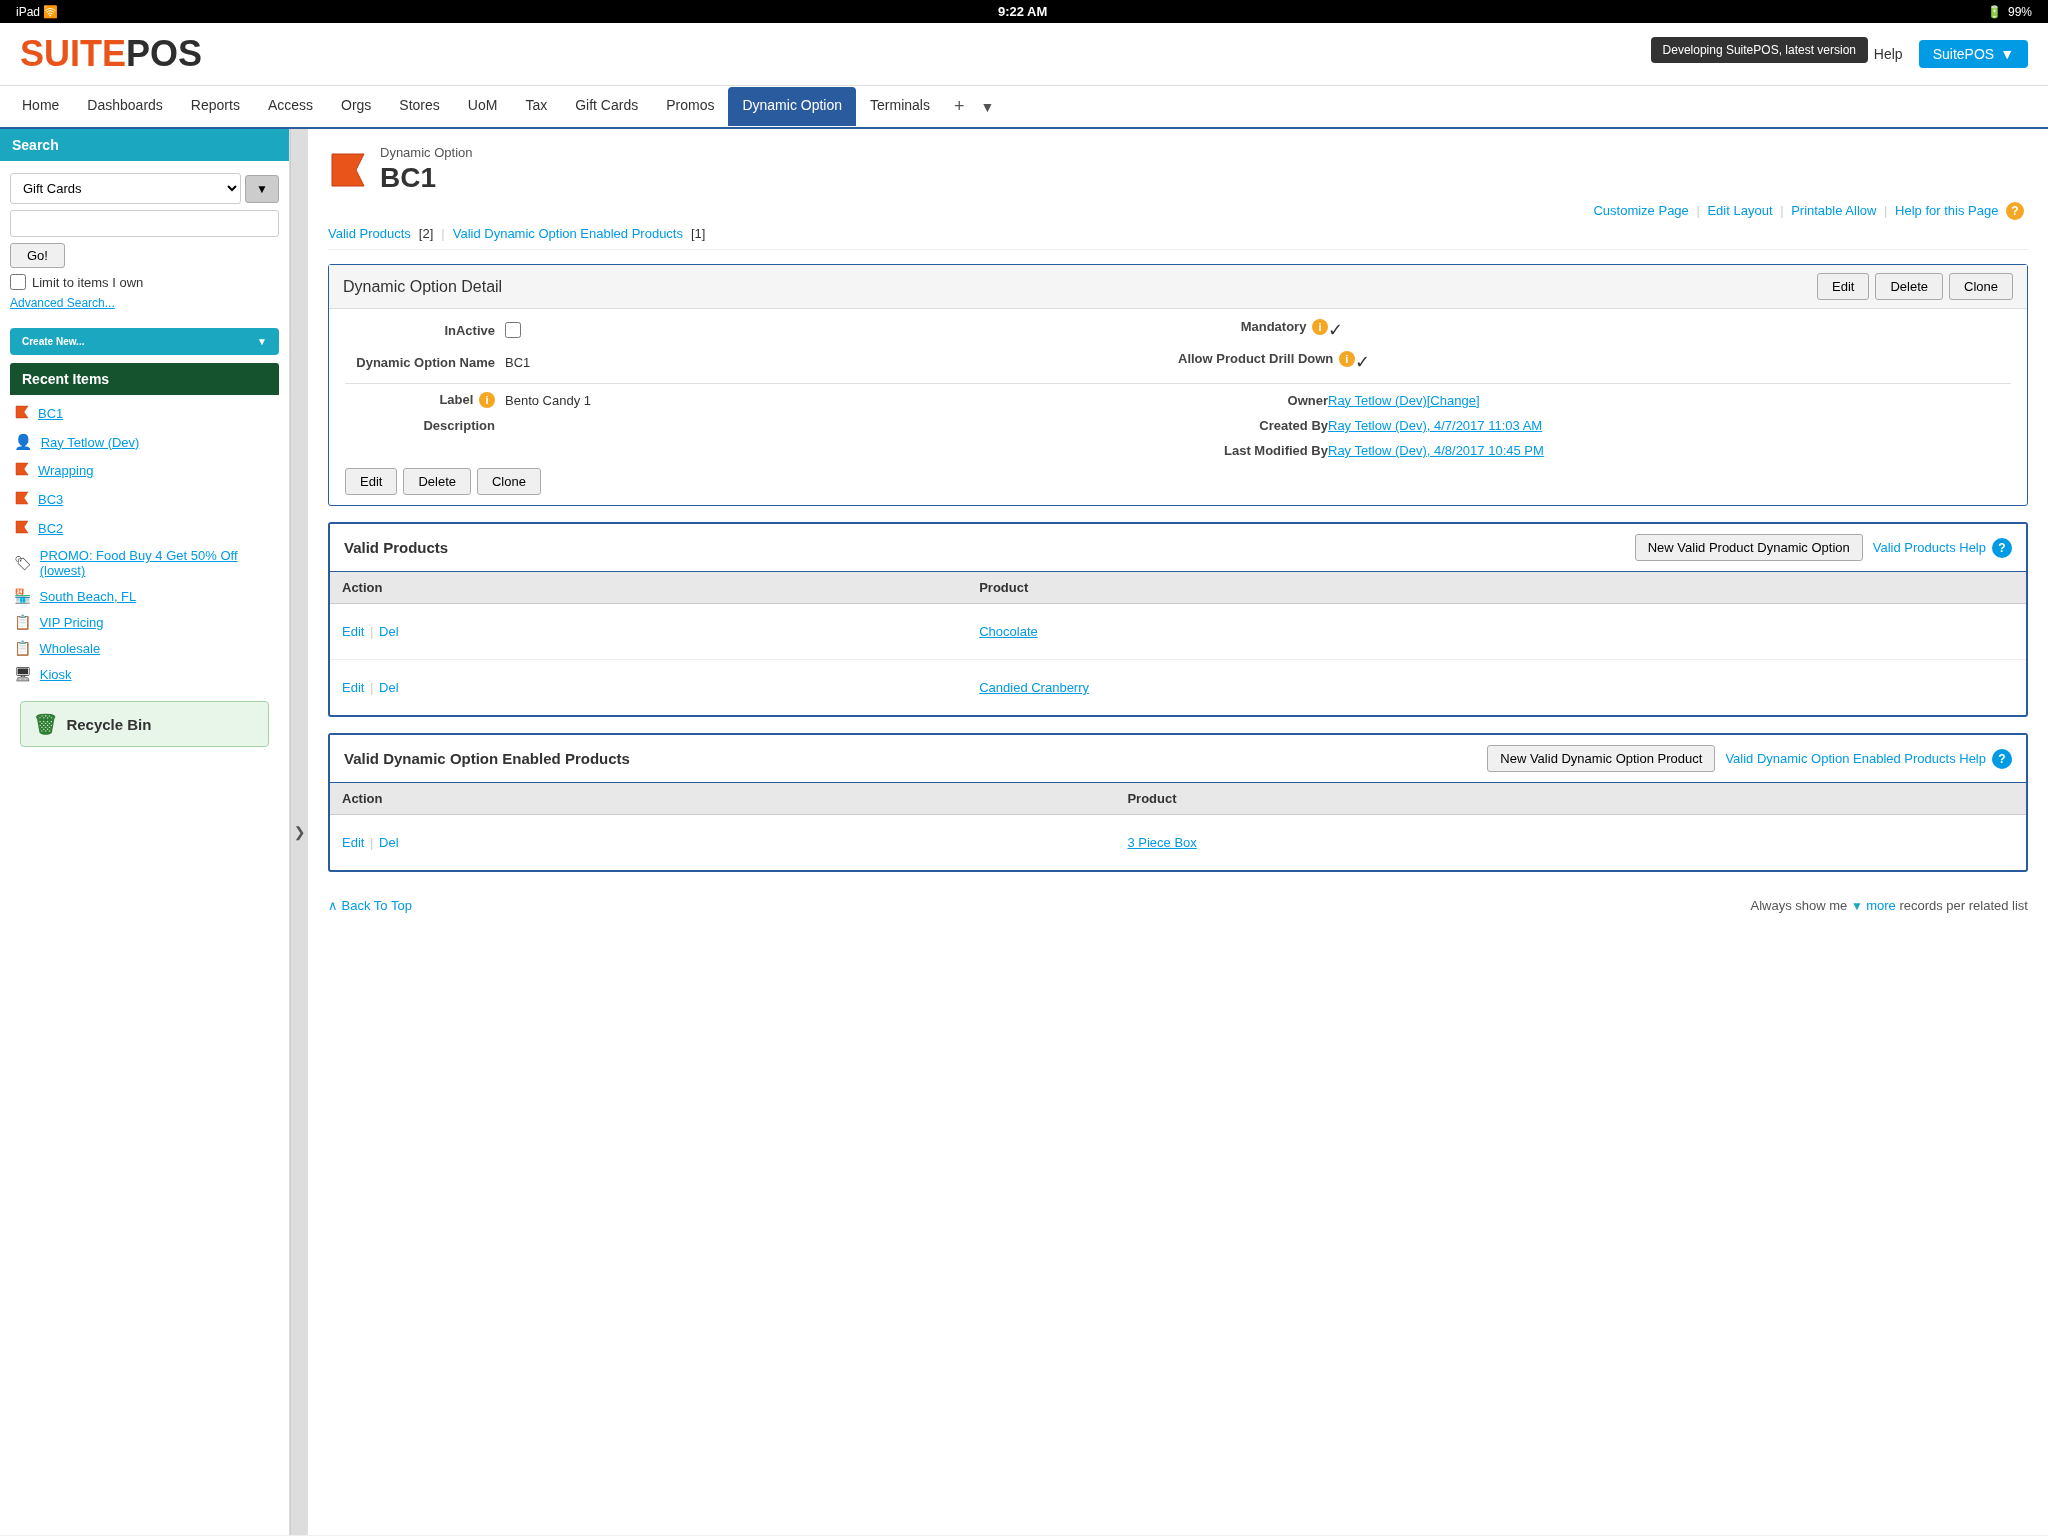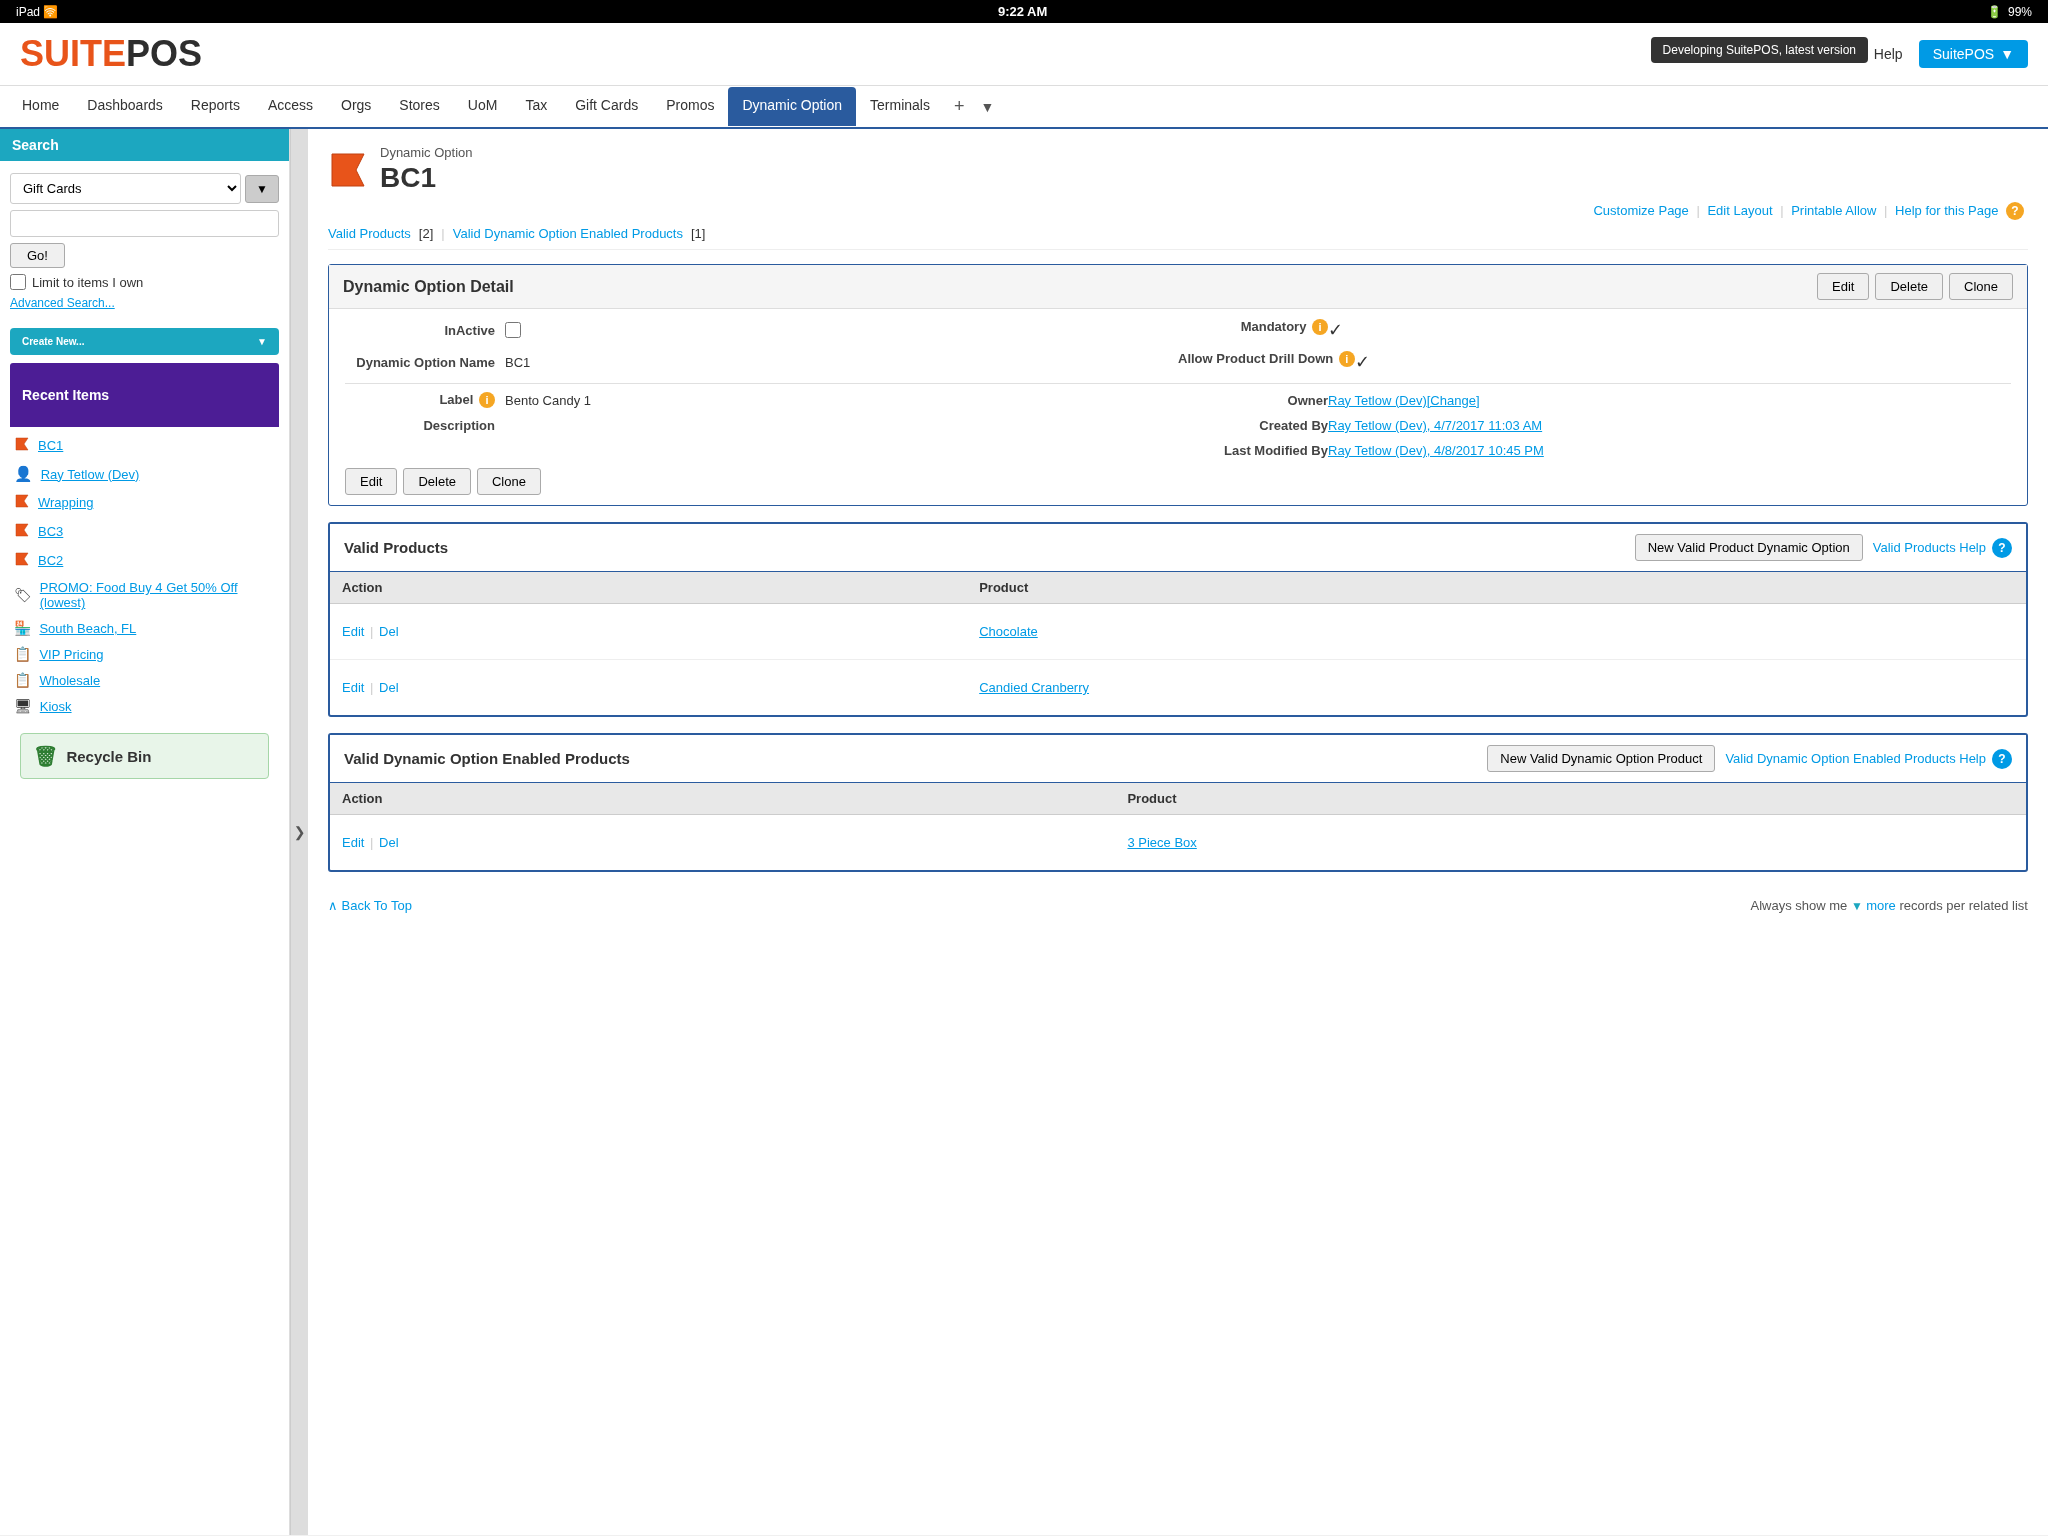--- a/index.html
+++ b/index.html
@@ -163,23 +163,23 @@
       width: 100%;
       text-align: left;
       cursor: pointer;
       display: flex;
       justify-content: space-between;
       align-items: center;
     }
 
     .recent-items-section { padding: 0 10px; }
     .recent-items-header {
-      background: #4c1d95;
+      background: #14532d;
       color: #fff;
-      padding: 24px 12px;
+      padding: 8px 12px;
       font-size: 14px;
       font-weight: bold;
       border-radius: 3px 3px 0 0;
       margin-bottom: 4px;
     }
     .recent-item {
       display: flex;
       align-items: center;
       gap: 8px;
       padding: 5px 4px;
@@ -245,21 +245,21 @@
     
     .detail-section { border: 1px solid #2a5b9e; border-radius: 3px; margin-bottom: 16px; }
     .detail-header {
       background: #f5f5f5;
       padding: 8px 14px;
       border-bottom: 1px solid #ddd;
       display: flex;
       align-items: center;
       justify-content: space-between;
     }
-    .detail-title { font-size: 16px; font-weight: bold; }
+    .detail-title { font-size: 16px; font-weight: normal; }
     .detail-actions { display: flex; gap: 6px; }
     .detail-btn {
       background: #f0f0f0;
       border: 1px solid #aaa;
       padding: 5px 14px;
       border-radius: 3px;
       cursor: pointer;
       font-size: 13px;
     }
 

